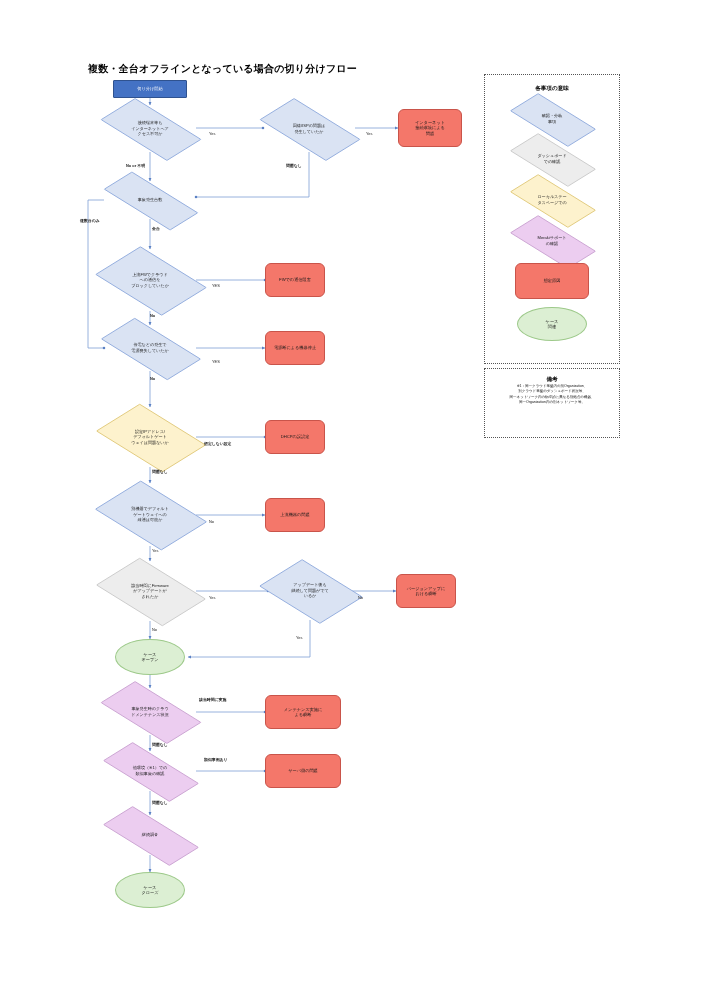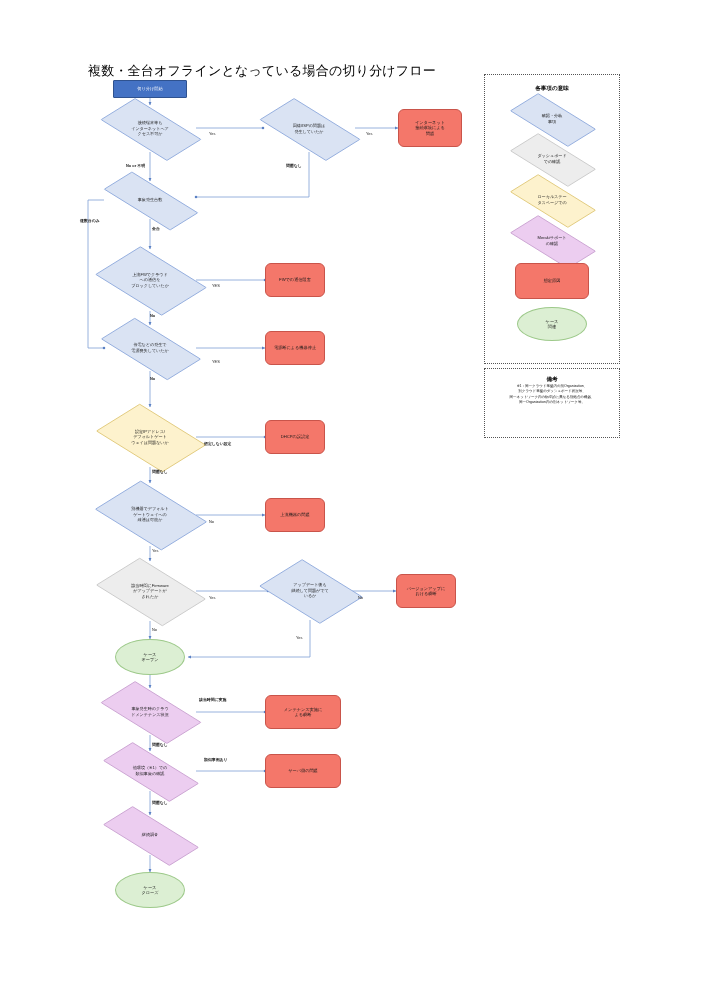--- a/index.html
+++ b/index.html
@@ -9,21 +9,21 @@
     font-family:"Liberation Sans","DejaVu Sans",sans-serif;
     color:#000;
     position:relative;
     overflow:hidden;
   }
   #canvas{position:absolute;left:0;top:0;width:707px;height:999px;}
   svg#edges{position:absolute;left:0;top:0;width:707px;height:999px;pointer-events:none;}
 
   .title{
     position:absolute;left:88px;top:62px;
-    font-size:13px;font-weight:normal;letter-spacing:.2px;
+    font-size:10px;font-weight:bold;letter-spacing:.2px;
     white-space:nowrap;
   }
 
   .node{position:absolute;box-sizing:border-box;display:flex;align-items:center;justify-content:center;text-align:center;}
   .node .lbl{line-height:1.28;display:block;padding:0 2px;}
 
   
   .start{
     background:#4472c4;border:1px solid #2f528f;border-radius:1px;
     color:#ffffff;font-size:4.2px;

